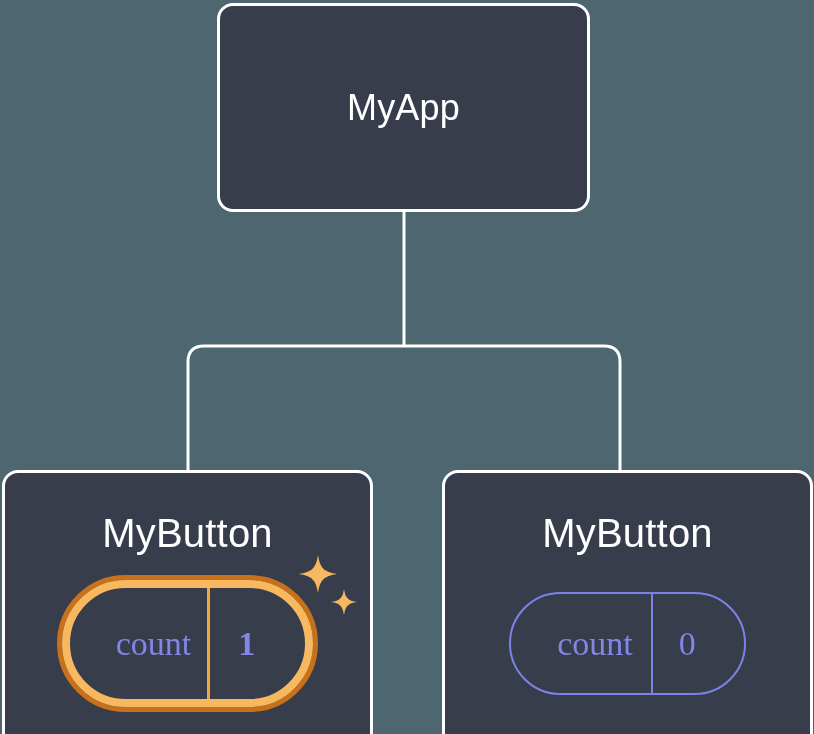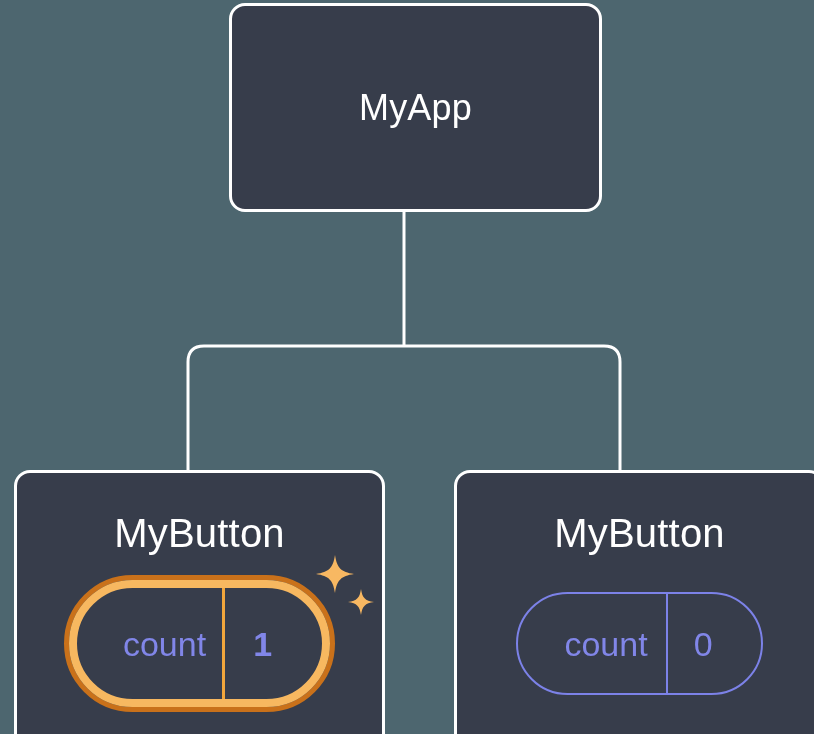--- a/index.html
+++ b/index.html
@@ -33,21 +33,20 @@
   
   .node {
     position: absolute;
     box-sizing: border-box;
     background: #373d4b;
     border: 3px solid #ffffff;
     border-radius: 16px;
     display: flex;
     flex-direction: column;
     align-items: center;
-    margin-left: 12px;
   }
   #node-myapp {
     left: 217px;
     top: 3px;
     width: 373px;
     height: 209px;
     justify-content: center;
   }
   #node-mybutton-left {
     left: 2px;
@@ -73,20 +72,21 @@
     white-space: nowrap;
   }
   #node-myapp .node-title { font-size: 36px; }
 
   
   .pill-wrap {
     position: relative;
     margin-top: 22px;
     display: flex;
     justify-content: center;
+    font-family: Liberation Serif, serif;
   }
 
   
   .pill {
     box-sizing: border-box;
     display: flex;
     align-items: stretch;
     height: 103px;
     border: 2px solid #7c82e8;
     border-radius: 52px;

